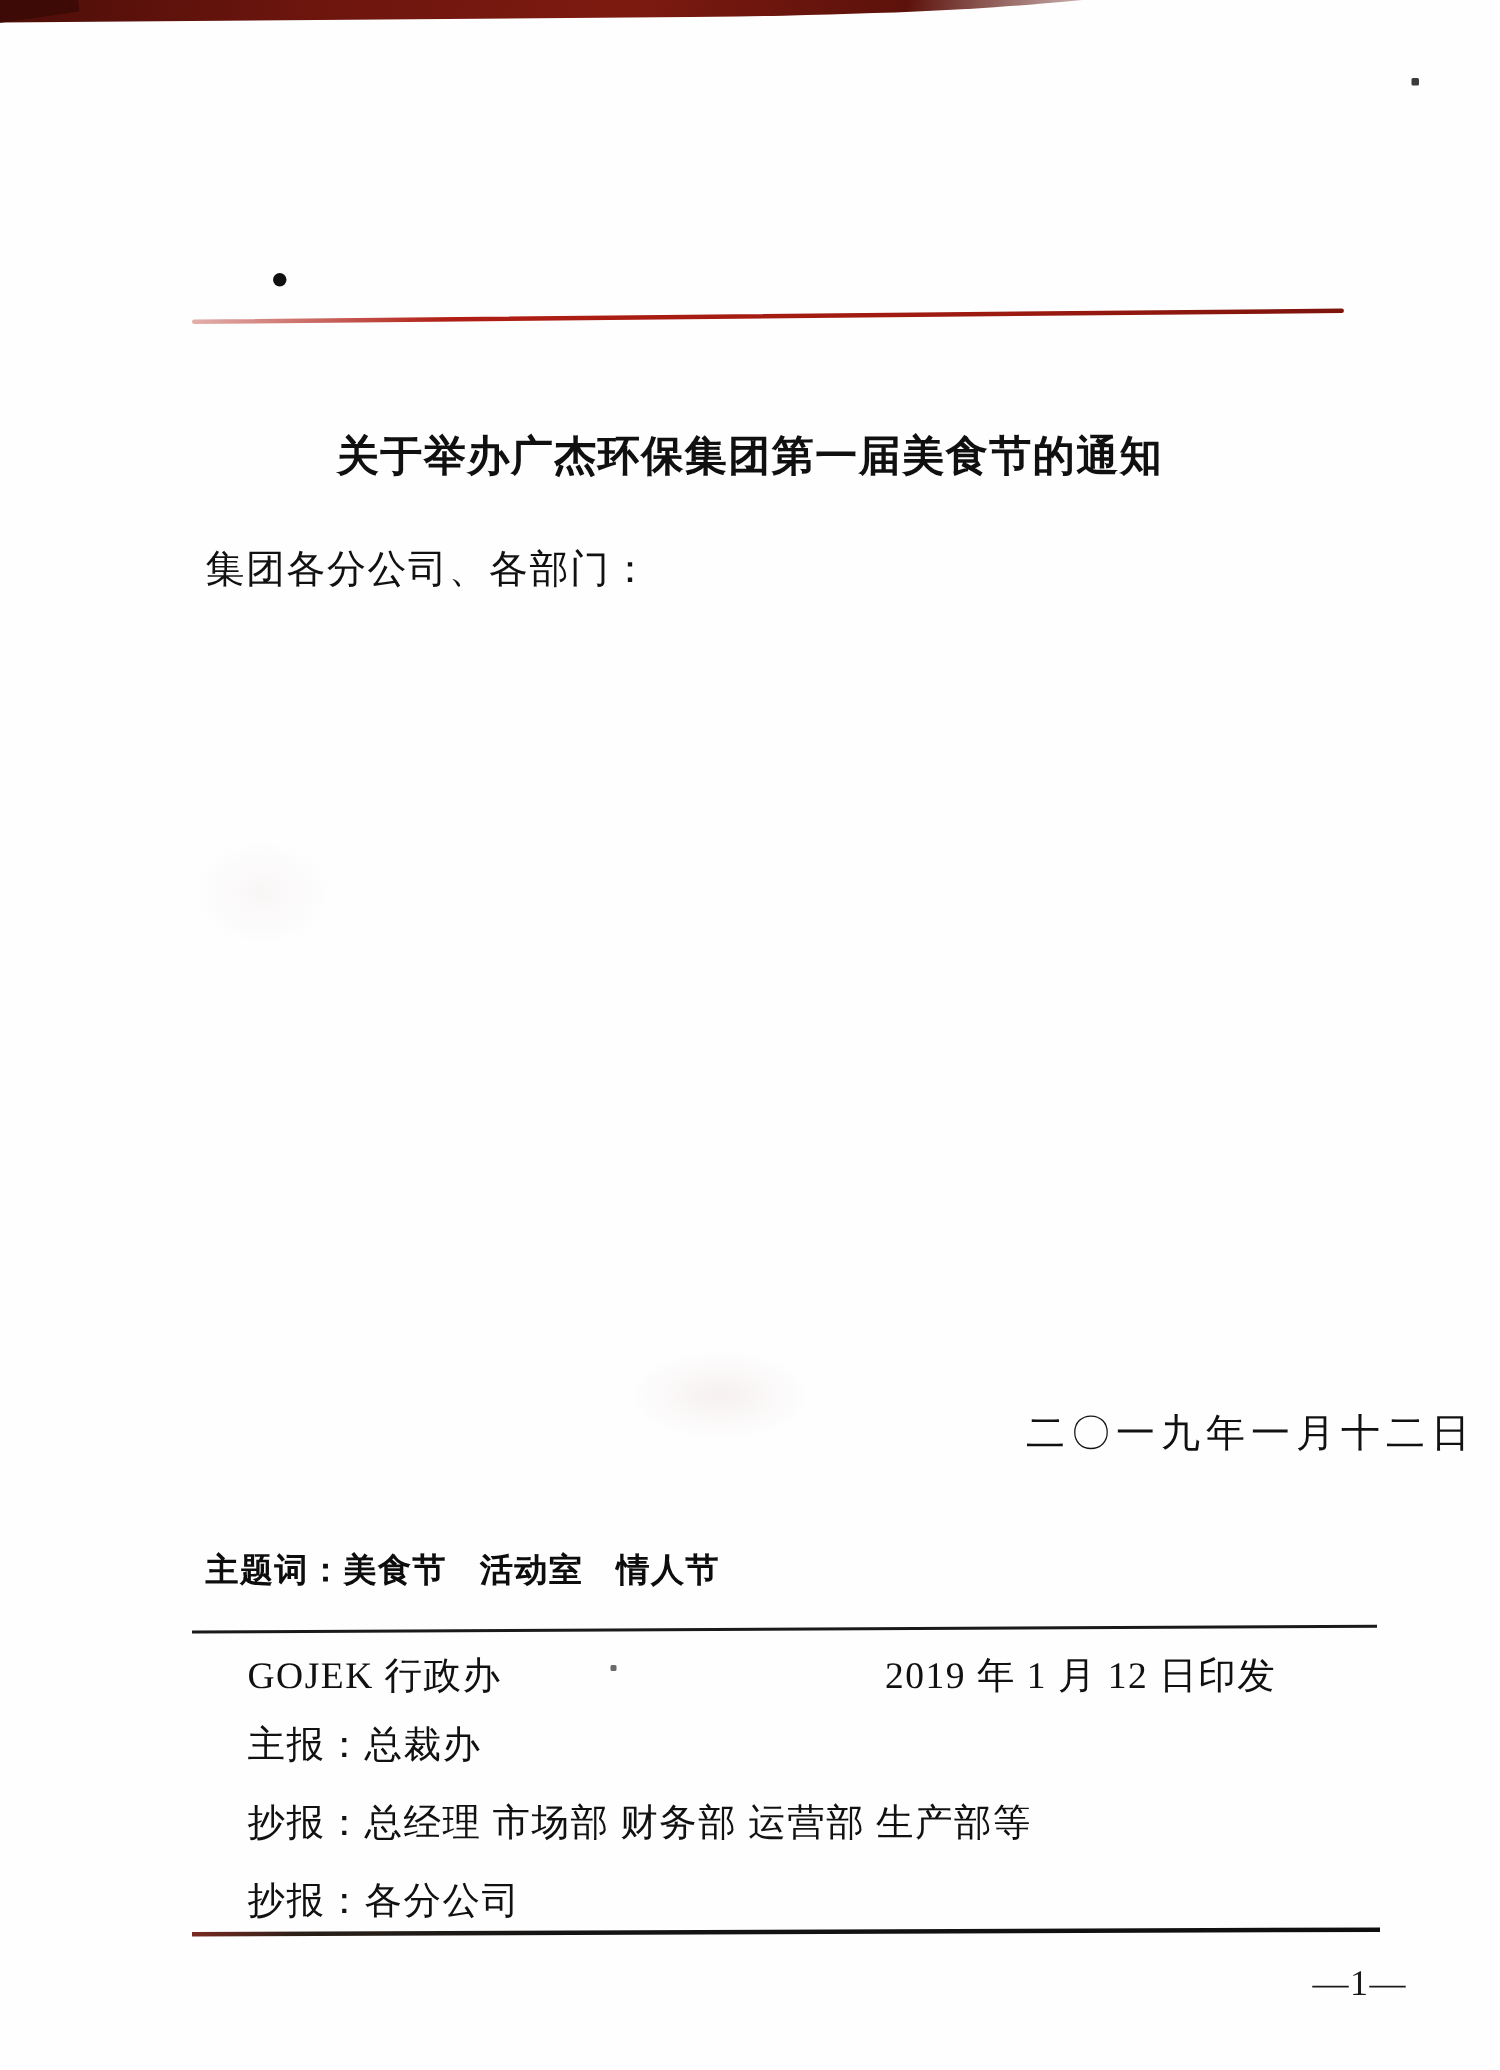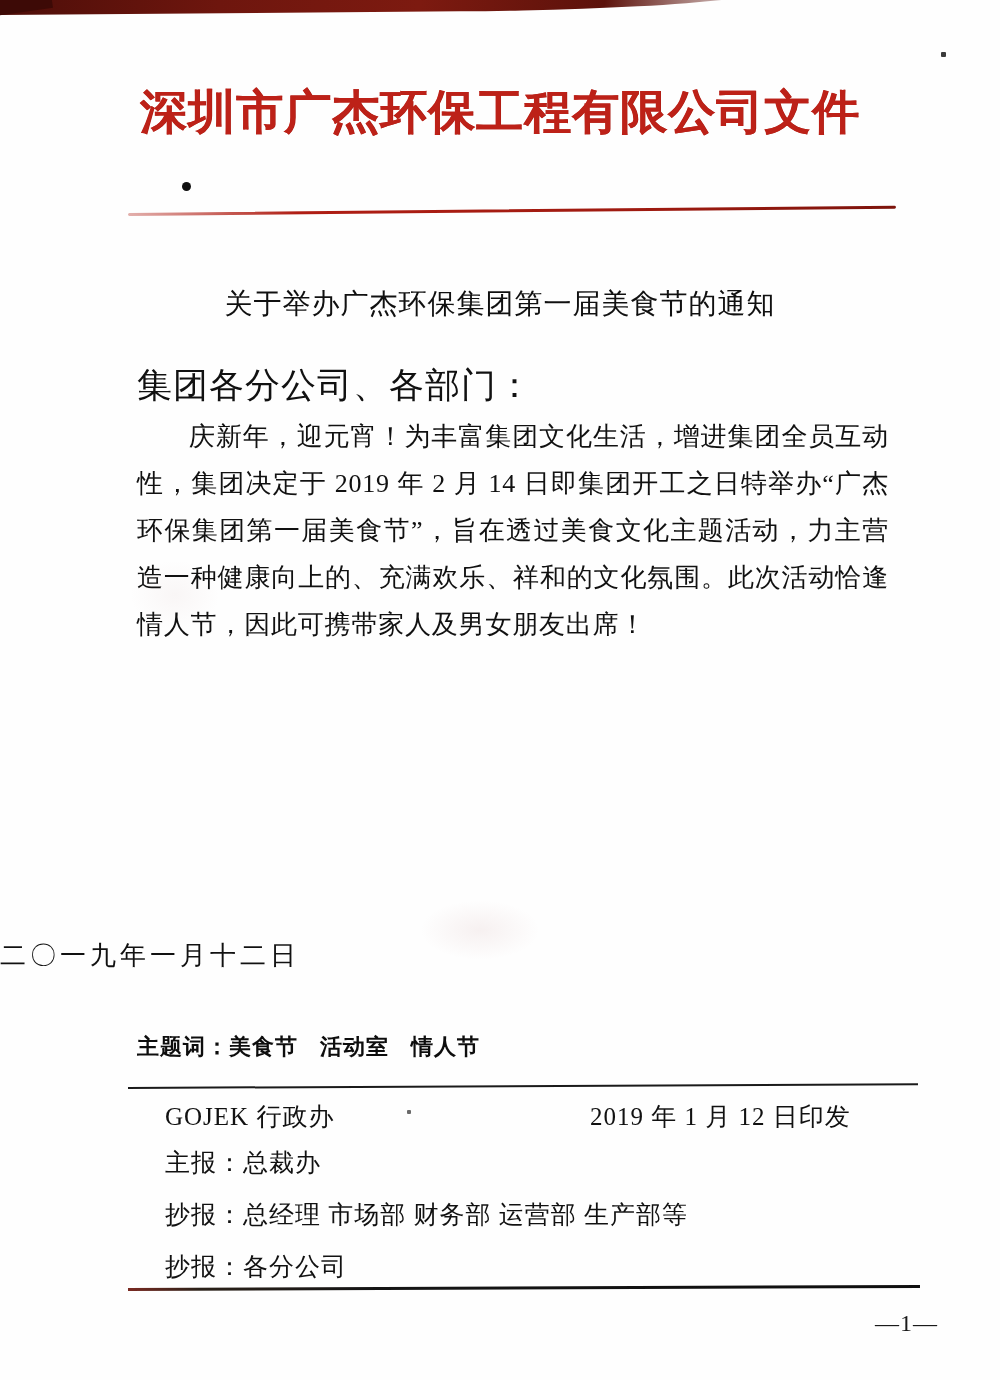--- a/index.html
+++ b/index.html
@@ -101,38 +101,38 @@
     border-radius: 2px;
   }
 
   
   .doc-title {
     position: absolute;
     left: 0; right: 0;
     top: 285px;
     text-align: center;
     font-family: "DejaVu Serif", "Liberation Serif", serif;
-    font-weight: normal;
+    font-weight: bold;
     font-size: 28px;
     letter-spacing: 1px;
     color: #101010;
   }
 
   
   .body-wrap {
     position: absolute;
     left: 137px;
     top: 362px;
     width: 752px;
   }
   .salutation {
     font-family: "Liberation Serif", "DejaVu Serif", serif;
-    font-size: 35px;
-    letter-spacing: 1px;
-    margin-bottom: 4px;
+    font-size: 26px;
+    letter-spacing: 1px;
+    margin-bottom: 24px;
     color: #111;
   }
   .para {
     font-family: "Liberation Serif", "DejaVu Serif", serif;
     font-size: 26px;
     line-height: 47px;
     text-align: justify;
     text-justify: inter-character;
     text-indent: 2em;
     letter-spacing: 0.8px;
@@ -141,22 +141,22 @@
   }
   .para-short {
     text-align: left;
   }
 
   .signdate {
     position: absolute;
     left: 0;
     top: 938px;
     width: 100%;
-    text-align: left;
-    padding-right: 6px;
+    text-align: right;
+    padding-right: 16px;
     box-sizing: border-box;
     font-family: "Liberation Serif", "DejaVu Serif", serif;
     font-size: 26px;
     letter-spacing: 4px;
     color: #111;
   }
 
   
   .kw-line {
     position: absolute;
@@ -233,32 +233,28 @@
 <div id="page">
 
   <div class="scan-top-band"></div>
   <div class="scan-corner"></div>
   <div class="speck speck-a"></div>
   <div class="speck speck-b"></div>
   <div class="speck speck-c"></div>
   <div class="smudge"></div>
   <div class="smudge2"></div>
 
-  <div class="masthead">
-    <div class="masthead-title">深圳市广杰环保工程有限公司文件</div>
-  </div>
 
 
   <div class="red-rule"></div>
 
   <div class="doc-title">关于举办广杰环保集团第一届美食节的通知</div>
 
   <div class="body-wrap">
     <div class="salutation">集团各分公司、各部门：</div>
-    <p class="para">庆新年，迎元宵！为丰富集团文化生活，增进集团全员互动性，集团决定于 2019 年 2 月 14 日即集团开工之日特举办“广杰环保集团第一届美食节”，旨在透过美食文化主题活动，力主营造一种健康向上的、充满欢乐、祥和的文化氛围。此次活动恰逢情人节，因此可携带家人及男女朋友出席！</p>
   </div>
 
   <div class="signdate">二〇一九年一月十二日</div>
 
   <div class="kw-line">
     <span>主题词：</span><span>美食节</span><span class="kw-sep"></span><span>活动室</span><span class="kw-sep"></span><span>情人节</span>
   </div>
 
   <div class="rule-black rule-1"></div>
 

